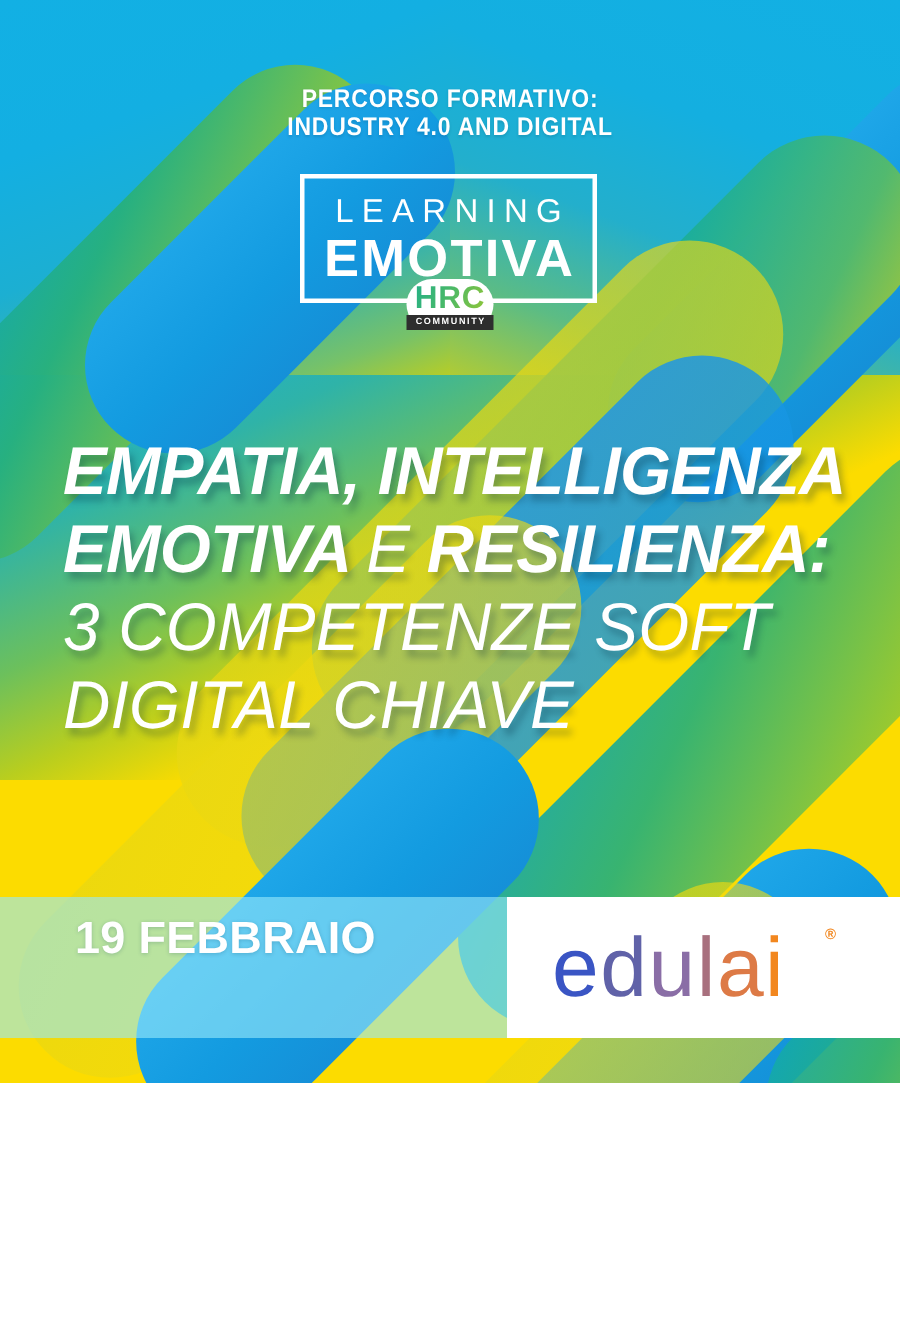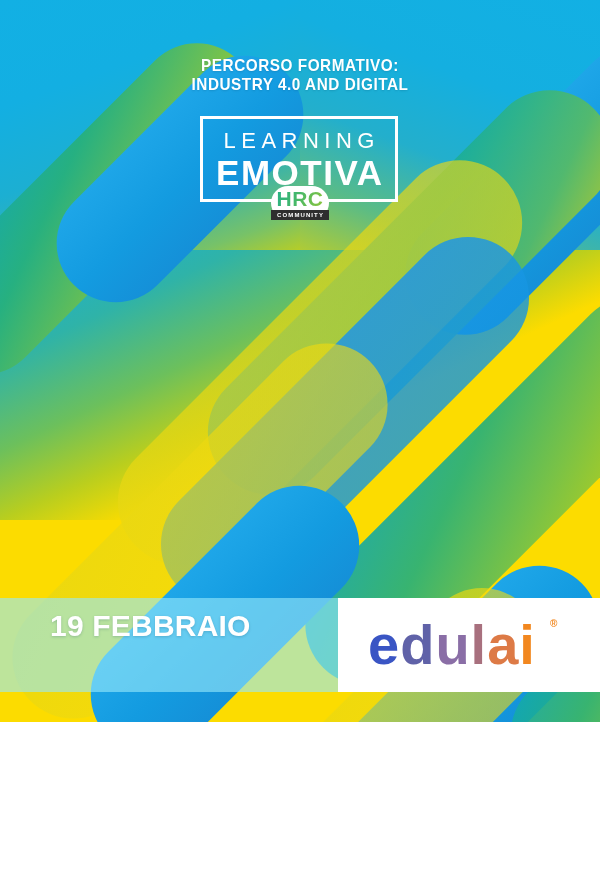--- a/index.html
+++ b/index.html
@@ -255,21 +255,21 @@
     top: 598px;
     width: 262px;
     height: 94px;
     background: #ffffff;
   }
   .edulai-logo {
     position: absolute;
     left: 30px;
     top: 16px;
     font-size: 56px;
-    font-weight: 700;
+    font-weight: 400;
     letter-spacing: 1px;
     line-height: 62px;
     white-space: nowrap;
     text-align: right;
   }
   .edulai-logo span { display: inline-block; }
   .edulai-reg {
     position: absolute;
     left: 212px;
     top: 21px;
@@ -311,20 +311,26 @@
     <div class="ls-learning">LEARNING</div>
     <div class="ls-square">EMOTIVA</div>
   </div>
 
   <div class="hrc">
     <div class="hrc-letters">HRC</div>
     <div class="hrc-community-bar"></div>
     <div class="hrc-community">COMMUNITY</div>
   </div>
 
+  <div class="headline">
+    <div class="hl bold">EMPATIA, INTELLIGENZA</div>
+    <div class="hl bold"><span>EMOTIVA </span><span class="thin">E</span><span> RESILIENZA:</span></div>
+    <div class="hl light">3 COMPETENZE SOFT</div>
+    <div class="hl light">DIGITAL CHIAVE</div>
+  </div>
 
   <div class="date-bar"></div>
   <div class="date-text">
     <div class="date-day">19 FEBBRAIO</div>
   </div>
 
   <div class="edulai-panel">
     <div class="edulai-logo"><span style="color: rgb(58, 85, 196);">e</span><span style="color: rgb(96, 98, 168);">d</span><span style="color: rgb(138, 110, 166);">u</span><span style="color: rgb(168, 112, 126);">l</span><span style="color: rgb(221, 122, 70);">a</span><span style="color: rgb(242, 135, 31);">i</span></div>
     <div class="edulai-reg">®</div>
   </div>

